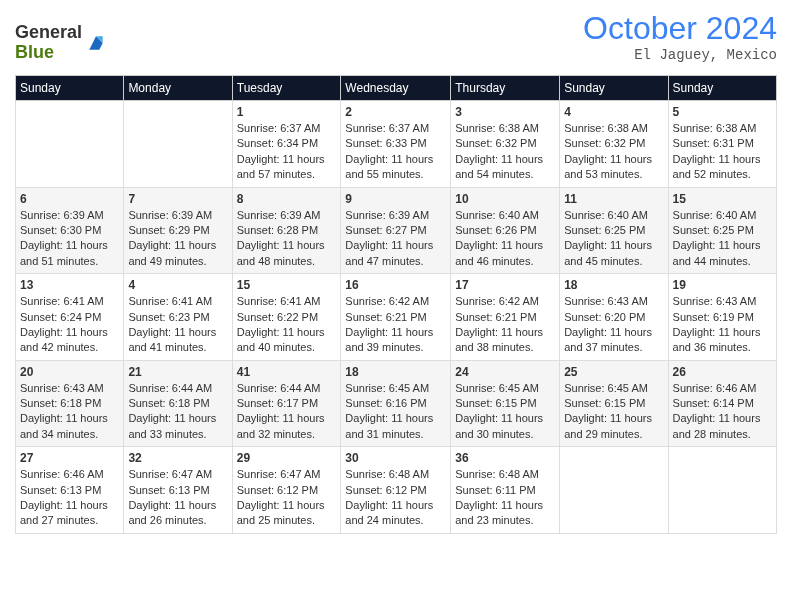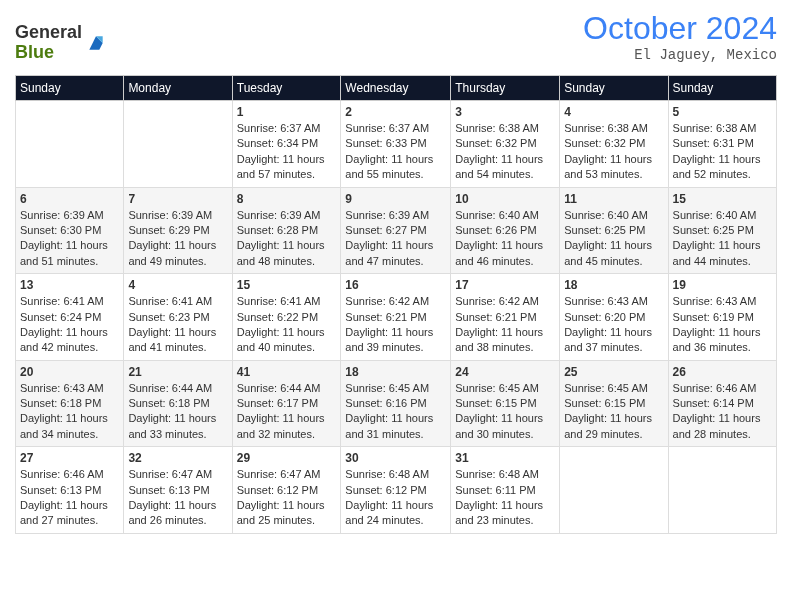--- a/index.html
+++ b/index.html
@@ -265,21 +265,21 @@
       </td>
           <td>
         <span class="day-number">29</span>
         <span class="day-info">Sunrise: 6:47 AM<br>Sunset: 6:12 PM<br>Daylight: 11 hours and 25 minutes.</span>
       </td>
           <td>
         <span class="day-number">30</span>
         <span class="day-info">Sunrise: 6:48 AM<br>Sunset: 6:12 PM<br>Daylight: 11 hours and 24 minutes.</span>
       </td>
           <td>
-        <span class="day-number">31</span>
+        <span class="day-number">36</span>
         <span class="day-info">Sunrise: 6:48 AM<br>Sunset: 6:11 PM<br>Daylight: 11 hours and 23 minutes.</span>
       </td>
           <td class="empty"></td>
           <td class="empty"></td>
         </tr>
       </tbody>
   </table>
 </div>
 
 </body></html>

